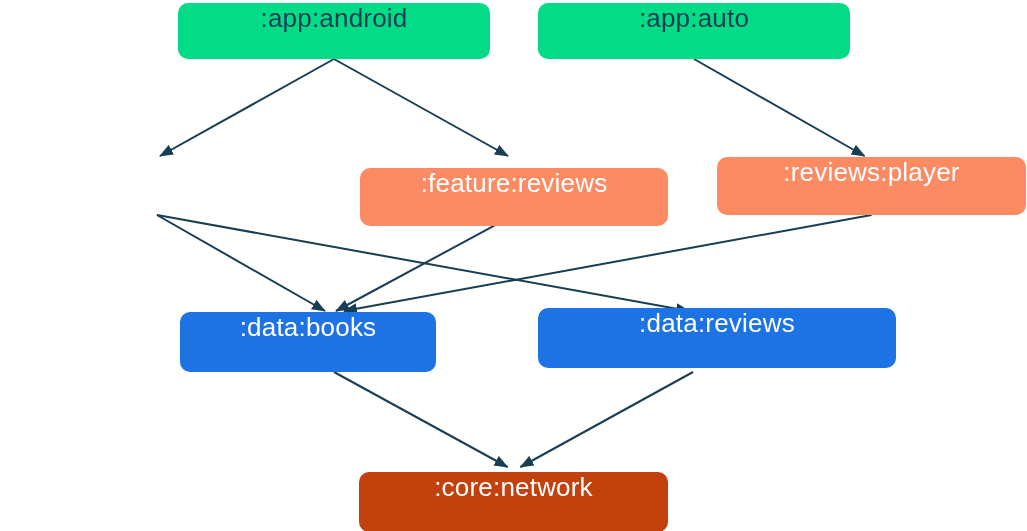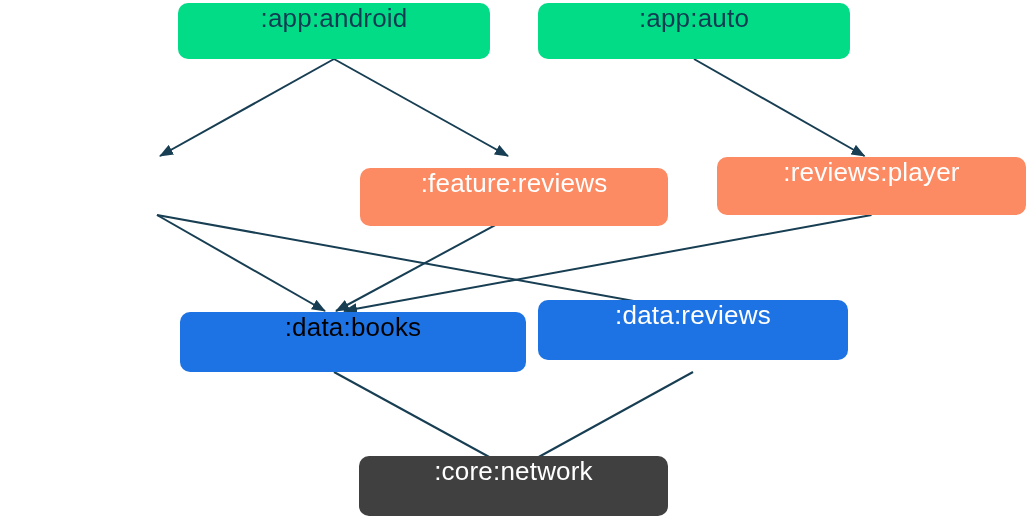--- a/index.html
+++ b/index.html
@@ -64,25 +64,25 @@
 
 
   <div class="node" style="left: 360px; top: 157px; width: 308px; height: 58px; background: rgb(252, 138, 99); color: rgb(255, 255, 255); margin-top: 11px;">
     <span>:feature:reviews</span>
   </div>
 
   <div class="node" style="left: 717px; top: 157px; width: 309px; height: 58px; background: rgb(252, 138, 99); color: rgb(255, 255, 255);">
     <span>:reviews:player</span>
   </div>
 
-  <div class="node" style="left: 180px; top: 312px; width: 346px; height: 60px; background: rgb(30, 115, 228); color: #000000;">
+  <div class="node" style="left: 180px; top: 312px; width: 256px; height: 60px; background: rgb(30, 115, 228); color: #ffffff;">
     <span>:data:books</span>
   </div>
 
-  <div class="node" style="left: 538px; top: 300px; width: 310px; height: 60px; background: rgb(30, 115, 228); color: rgb(255, 255, 255);">
+  <div class="node" style="left: 538px; top: 308px; width: 358px; height: 60px; background: rgb(30, 115, 228); color: rgb(255, 255, 255);">
     <span>:data:reviews</span>
   </div>
 
-  <div class="node" style="left: 359px; top: 456px; width: 309px; height: 60px; background: #404040; color: rgb(255, 255, 255);">
+  <div class="node" style="left: 359px; top: 472px; width: 309px; height: 60px; background: #c2410c; color: rgb(255, 255, 255);">
     <span>:core:network</span>
   </div>
 
 </div>
 
 </body></html>

